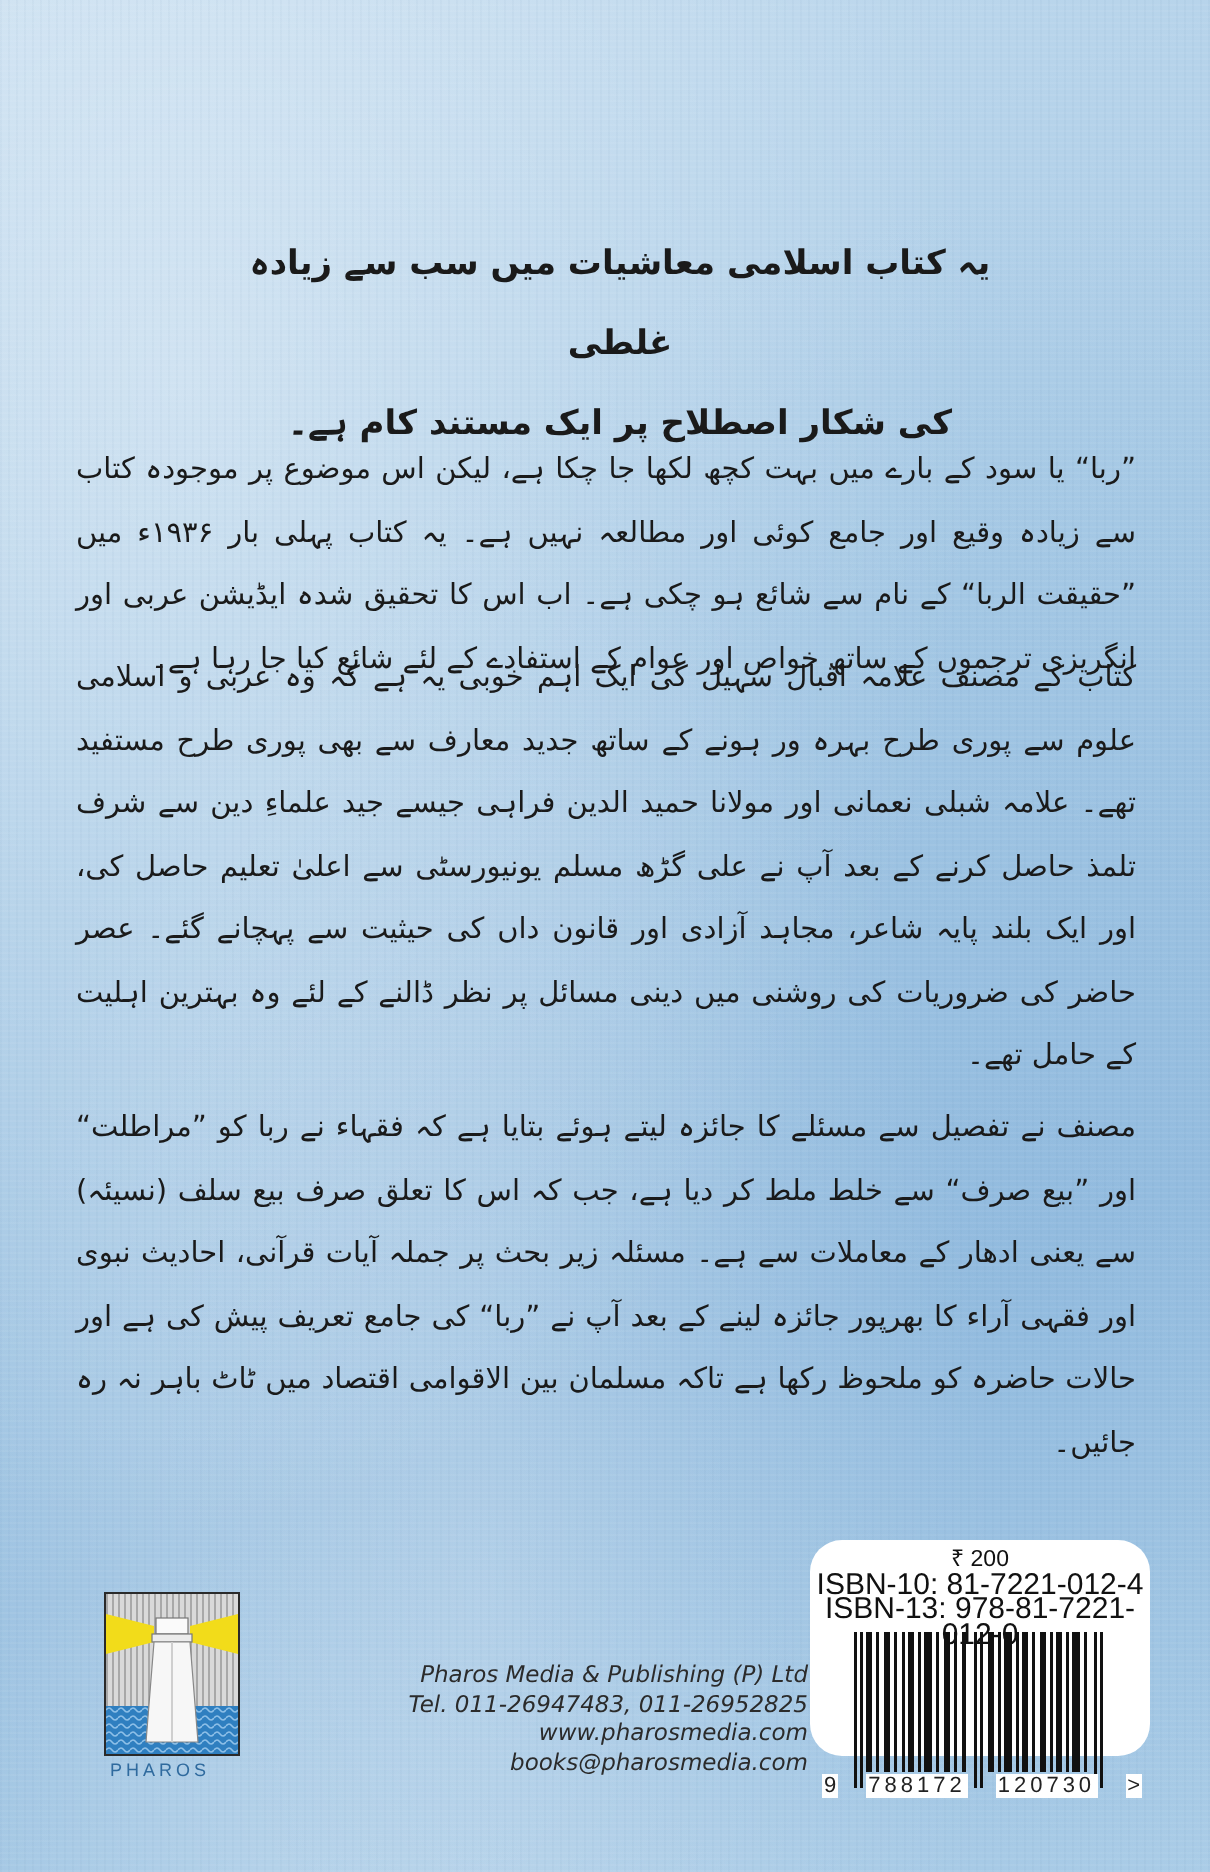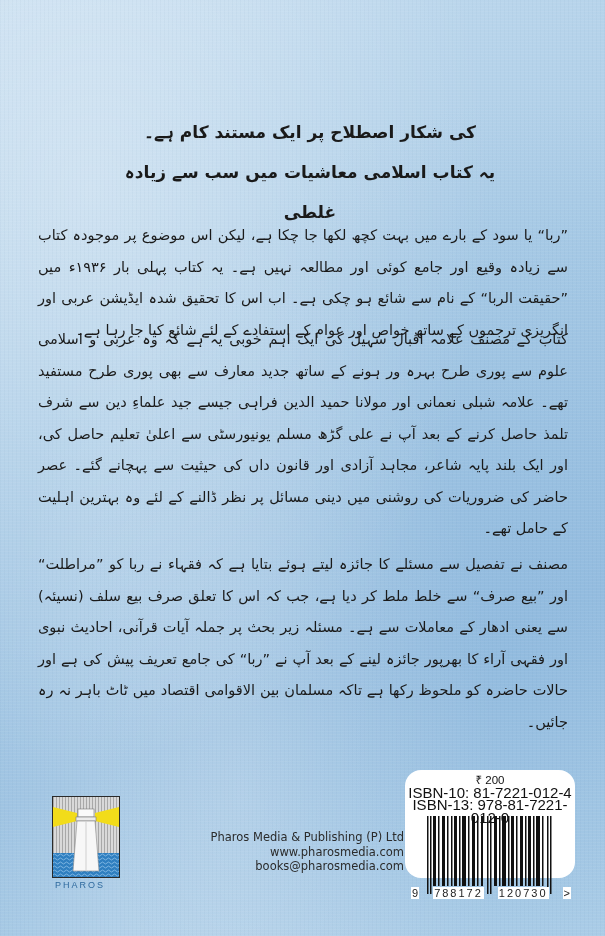--- a/index.html
+++ b/index.html
@@ -47,21 +47,21 @@
   }
   .logo-label {
     font-family:"Liberation Sans", sans-serif; font-size:9px; letter-spacing:2px;
     color:#2f6a9e; text-align:center; margin-top:2px;
   }
   .publisher {
     position:absolute; left:144px; top:830px; width:260px;
     text-align:right; font-family:"DejaVu Sans", sans-serif;
     font-size:11.5px; line-height:14.5px; color:#2b2b2b;
   }
-  .publisher div { white-space:nowrap; }
+  .publisher div { white-space:nowrap;font-style:italic; }
 
   .barcode-box {
     position:absolute; left:405px; top:770px; width:170px; height:108px;
     background:#fff;
     border-radius:16px;
   }
   .bc-price, .bc-isbn {
     text-align:center; font-family:"Liberation Sans", sans-serif; color:#111;
     font-size:15px; line-height:12.5px;
   }
@@ -76,22 +76,22 @@
     display:flex; justify-content:space-between; background:transparent;
   }
   .bc-digits span { background:#fff; padding:0 1px; }
 </style>
 </head>
 <body>
 
 <div class="texture"></div>
 
 <div class="urdu headline">
+  <div>یہ کتاب اسلامی معاشیات میں سب سے زیادہ غلطی</div>
   <div>کی شکار اصطلاح پر ایک مستند کام ہے۔</div>
-  <div>یہ کتاب اسلامی معاشیات میں سب سے زیادہ غلطی</div>
 </div>
 
 <div class="urdu body-text p1">
   <p>”ربا“ یا سود کے بارے میں بہت کچھ لکھا جا چکا ہے، لیکن اس موضوع پر موجودہ کتاب سے زیادہ وقیع اور جامع کوئی اور مطالعہ نہیں ہے۔ یہ کتاب پہلی بار ۱۹۳۶ء میں ”حقیقت الربا“ کے نام سے شائع ہو چکی ہے۔ اب اس کا تحقیق شدہ ایڈیشن عربی اور انگریزی ترجموں کے ساتھ خواص اور عوام کے استفادے کے لئے شائع کیا جا رہا ہے۔</p>
 </div>
 
 <div class="urdu body-text p2">
   <p>کتاب کے مصنف علامہ اقبال سہیل کی ایک اہم خوبی یہ ہے کہ وہ عربی و اسلامی علوم سے پوری طرح بہرہ ور ہونے کے ساتھ جدید معارف سے بھی پوری طرح مستفید تھے۔ علامہ شبلی نعمانی اور مولانا حمید الدین فراہی جیسے جید علماءِ دین سے شرف تلمذ حاصل کرنے کے بعد آپ نے علی گڑھ مسلم یونیورسٹی سے اعلیٰ تعلیم حاصل کی، اور ایک بلند پایہ شاعر، مجاہد آزادی اور قانون داں کی حیثیت سے پہچانے گئے۔ عصر حاضر کی ضروریات کی روشنی میں دینی مسائل پر نظر ڈالنے کے لئے وہ بہترین اہلیت کے حامل تھے۔</p>
 </div>
 
@@ -120,20 +120,21 @@
       <rect x="23" y="20" width="20" height="4" fill="#ececec" stroke="#777" stroke-width="0.6"></rect>
       <polygon points="24,24 42,24 46,74 20,74" fill="#f7f7f7" stroke="#888" stroke-width="0.6"></polygon>
       <line x1="33" y1="24" x2="33" y2="74" stroke="#cfcfcf" stroke-width="1"></line>
     </svg>
   </div>
   <div class="logo-label">PHAROS</div>
 </div>
 
 <div class="publisher">
   <div>Pharos Media &amp; Publishing (P) Ltd</div>
+  <div>Tel. 011-26947483, 011-26952825</div>
   <div>www.pharosmedia.com</div>
   <div>books@pharosmedia.com</div>
 </div>
 
 <div class="barcode-box">
   <div class="bc-price">₹ 200</div>
   <div class="bc-isbn">ISBN-10: 81-7221-012-4</div>
   <div class="bc-isbn">ISBN-13: 978-81-7221-012-0</div>
   <div class="bars">
     <svg width="126" height="80" viewBox="0 0 126 80">

